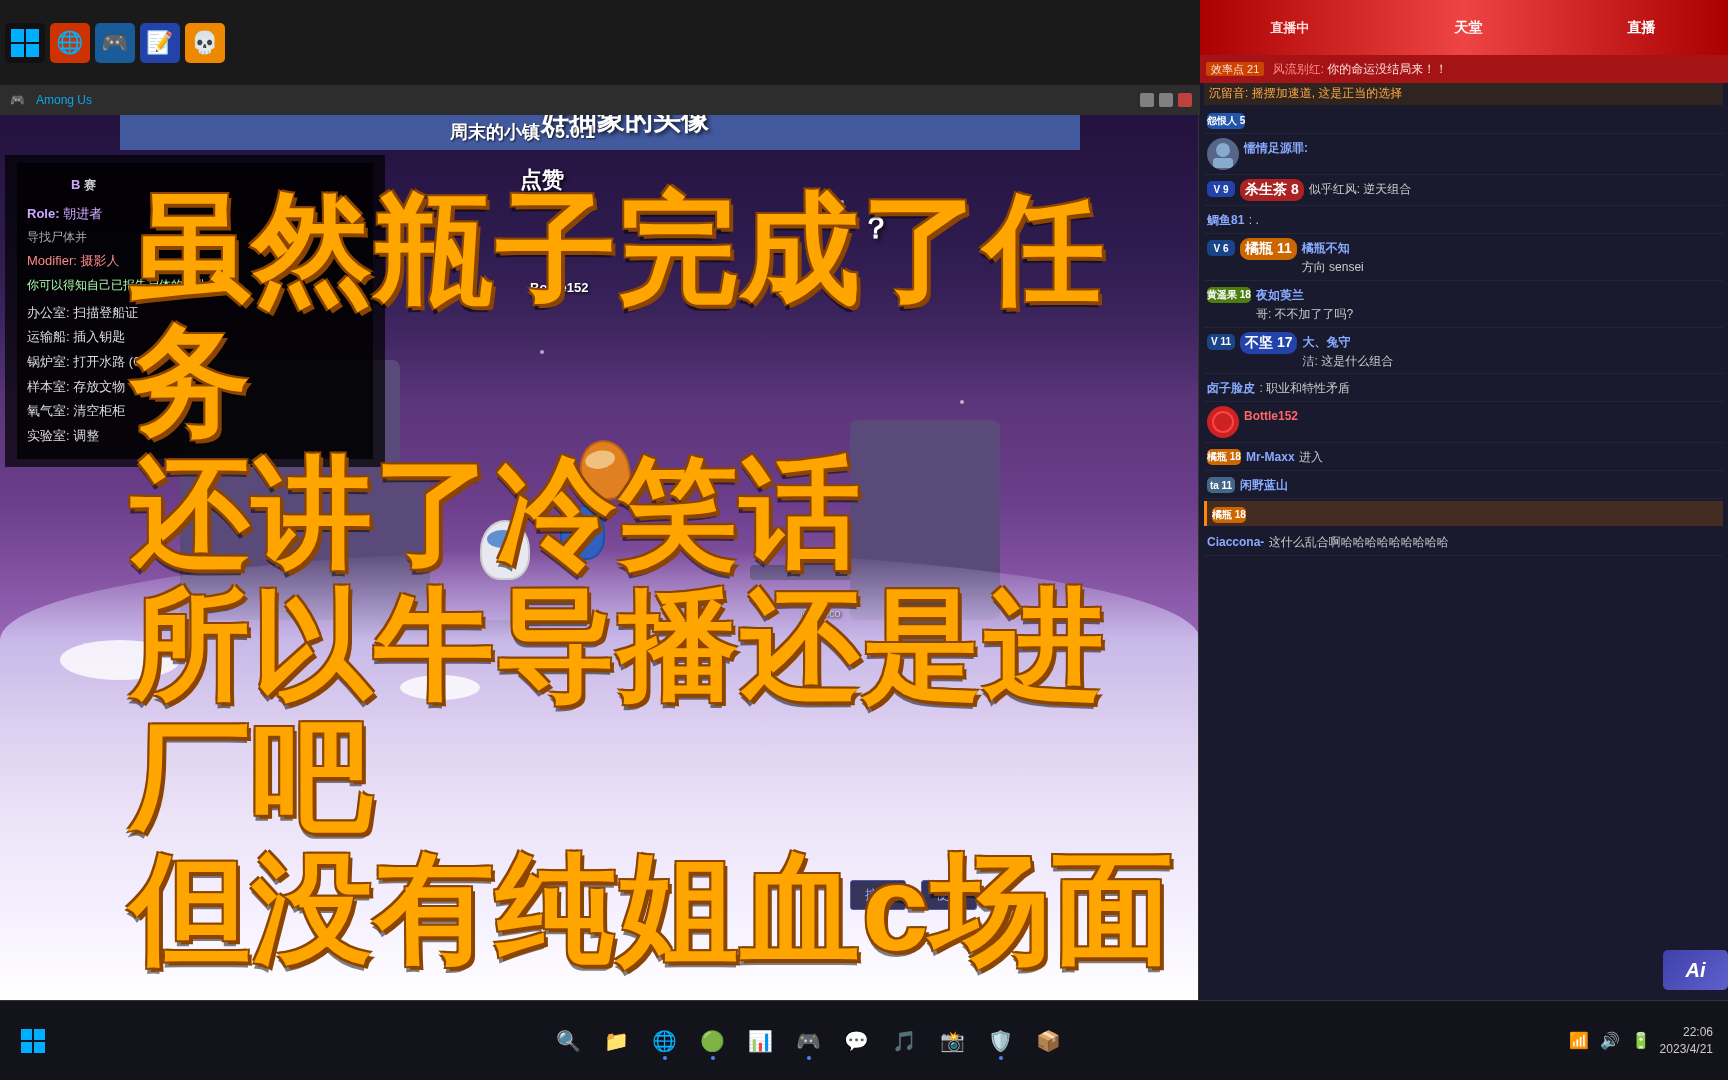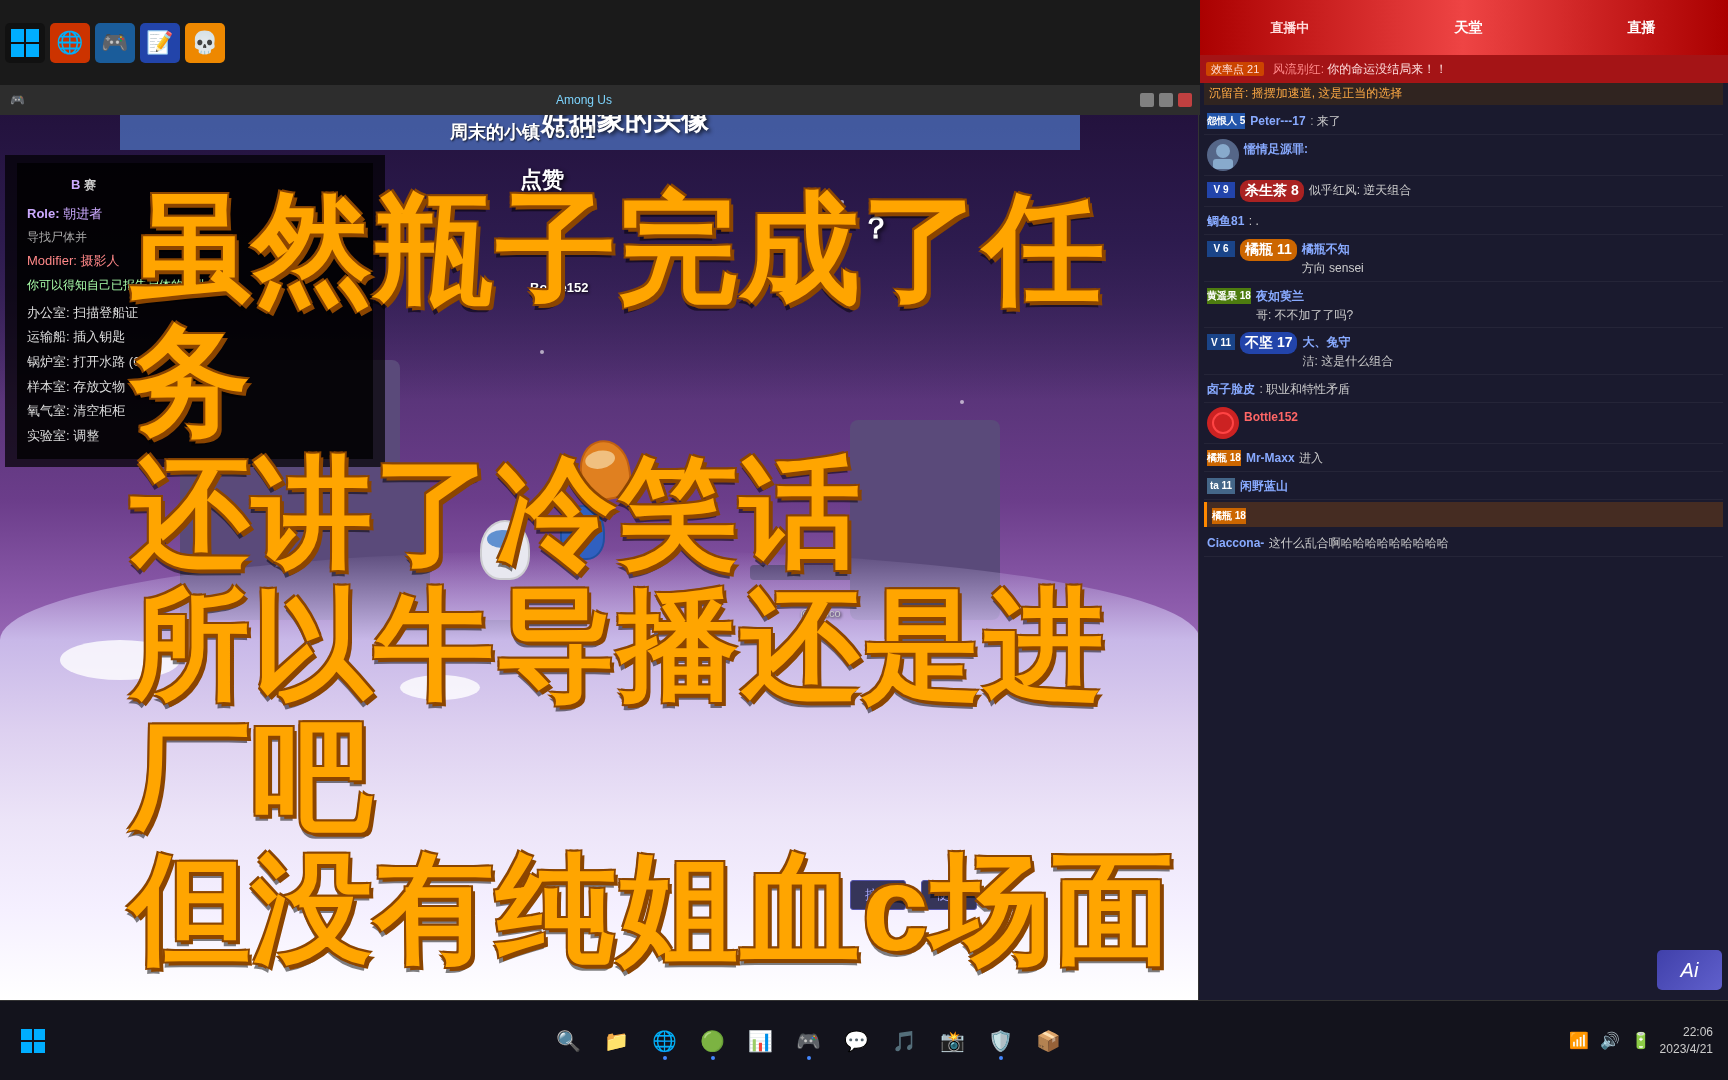--- a/index.html
+++ b/index.html
@@ -255,21 +255,21 @@
       display: flex;
       align-items: flex-start;
       padding: 4px 3px;
       border-bottom: 1px solid rgba(255,255,255,0.05);
       gap: 5px;
     }
 
     .chat-badge {
       min-width: 28px;
       height: 16px;
-      border-radius: 0;
+      border-radius: 5px;
       font-size: 10px;
       display: flex;
       align-items: center;
       justify-content: center;
       color: #fff;
       font-weight: bold;
       flex-shrink: 0;
       margin-top: 2px;
     }
 
@@ -406,27 +406,27 @@
       color: #cccccc;
       font-size: 12px;
       text-align: right;
       line-height: 1.4;
     }
 
     
     #ai-button {
       position: absolute;
       bottom: 90px;
-      right: 6px;
+      right: 0;
       width: 65px;
       height: 40px;
       background: linear-gradient(135deg, #4040aa 0%, #6060cc 100%);
       color: #ffffff;
       font-size: 20px;
-      font-weight: normal;
+      font-weight: bold;
       display: flex;
       align-items: center;
       justify-content: center;
       border-radius: 5px;
       cursor: pointer;
       z-index: 200;
       font-style: italic;
     }
 
     
@@ -605,21 +605,21 @@
         </svg>
     </div>
     <div class="taskbar-icon" style="background:#cc3300;">🌐</div>
     <div class="taskbar-icon" style="background:#1a5c9a;">🎮</div>
     <div class="taskbar-icon" style="background:#2244aa;">📝</div>
     <div class="taskbar-icon" style="background:#ee8800;">💀</div>
   </div>
 
   <div id="window-bar">
     <div class="taskbar-icon" style="width:20px;height:20px;font-size:12px;">🎮</div>
-    <span id="window-title-text" style="color:#7dd3fc;font-size:12px;flex:1;text-align:center;">Among Us</span>
+    <span id="window-title-text" style="color:#0ea5e9;font-size:12px;flex:1;">Among Us</span>
     <div style="display:flex;gap:5px;margin-left:auto;">
       <div class="win-btn win-minimize"></div>
       <div class="win-btn win-maximize"></div>
       <div class="win-btn win-close"></div>
     </div>
   </div>
 
   <div id="game-area">
 
     <div class="sky-top"></div>
@@ -713,25 +713,20 @@
     </div>
 
     <div class="chat-scroll" style="margin-top:75px;">
 
       <div class="sys-msg">
         沉留音: 摇摆加速道, 这是正当的选择
       </div>
 
       <div class="chat-item">
         <span class="chat-badge badge-blue">怨恨人 5</span>
-        <div class="chat-msg-block">
-          <span class="chat-username">Peter---17</span>
-          <span style="color:#aaaaaa;font-size:12px;">: </span>
-          <span class="chat-message">来了</span>
-        </div>
       </div>
 
       <div class="chat-item">
         <div class="chat-avatar" style="background:#556688;">
           <svg width="28" height="28" viewBox="0 0 28 28">
             <circle cx="14" cy="10" r="7" fill="#88aacc"></circle>
             <rect x="4" y="18" width="20" height="10" rx="3" fill="#88aacc"></rect>
           </svg>
         </div>
         <div class="chat-msg-block">

